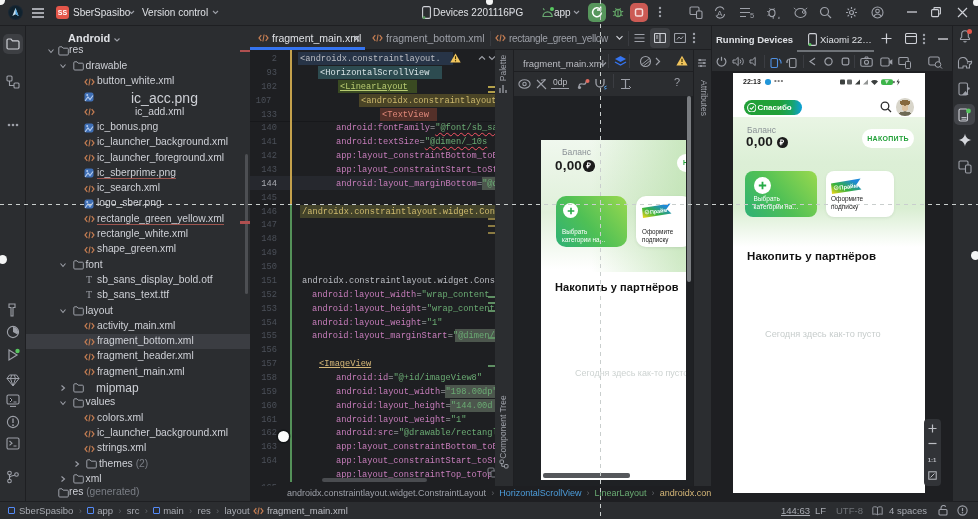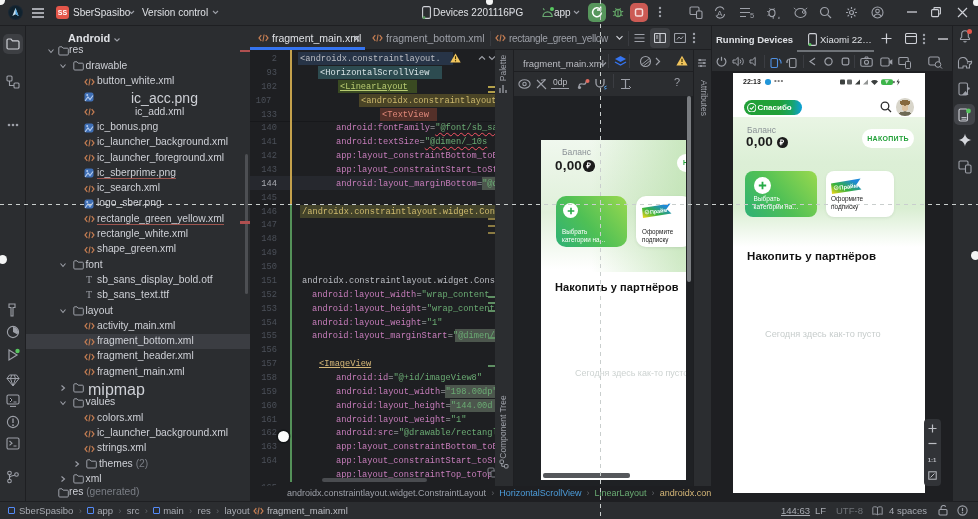--- a/index.html
+++ b/index.html
@@ -326,21 +326,21 @@
         <path d="M3.3 2.2 L1 5 L3.3 7.8 M7.7 2.2 L10 5 L7.7 7.8" stroke="#c47d52" stroke-width="1.2" fill="none"></path>
         <path d="M6.1 1.5 L4.9 8.5" stroke="#c47d52" stroke-width="1.1"></path>
       </svg>
     <div class="abs txt" style="left:71px;top:339.7px;font-size:10.3px;color:#ced0d6;">fragment_main.xml</div>
     <svg class="abs" style="left:33px;top:357.6px;" width="8" height="8" viewBox="0 0 8 8">
         <path d="M2.5 1.5l3 2.5-3 2.5" stroke="#9da0a8" stroke-width="1.1" fill="none"></path>
       </svg>
     <svg class="abs" style="left:46.5px;top:356.6px;" width="11" height="10" viewBox="0 0 11 10">
         <path d="M0.8 1.8 Q0.8 0.8 1.8 0.8 H4 L5.2 2.2 H9.4 Q10.3 2.2 10.3 3.1 V8 Q10.3 9 9.4 9 H1.8 Q0.8 9 0.8 8 Z" stroke="#9da0a8" stroke-width="1" fill="none"></path>
       </svg>
-    <div class="abs txt" style="left:62px;top:355.0px;font-size:16px;color:#ced0d6;">mipmap</div>
+    <div class="abs txt" style="left:70px;top:355.0px;font-size:12px;color:#ced0d6;">mipmap</div>
     <svg class="abs" style="left:33px;top:372.9px;" width="8" height="8" viewBox="0 0 8 8">
         <path d="M1.5 2.5l2.5 3 2.5-3" stroke="#9da0a8" stroke-width="1.1" fill="none"></path>
       </svg>
     <svg class="abs" style="left:46.5px;top:371.9px;" width="11" height="10" viewBox="0 0 11 10">
         <path d="M0.8 1.8 Q0.8 0.8 1.8 0.8 H4 L5.2 2.2 H9.4 Q10.3 2.2 10.3 3.1 V8 Q10.3 9 9.4 9 H1.8 Q0.8 9 0.8 8 Z" stroke="#9da0a8" stroke-width="1" fill="none"></path>
       </svg>
     <div class="abs txt" style="left:59.5px;top:370.3px;font-size:10.3px;color:#ced0d6;">values</div>
     <svg class="abs" style="left:58px;top:387.2px;" width="11" height="10" viewBox="0 0 11 10">
         <path d="M3.3 2.2 L1 5 L3.3 7.8 M7.7 2.2 L10 5 L7.7 7.8" stroke="#c47d52" stroke-width="1.2" fill="none"></path>
         <path d="M6.1 1.5 L4.9 8.5" stroke="#c47d52" stroke-width="1.1"></path>

